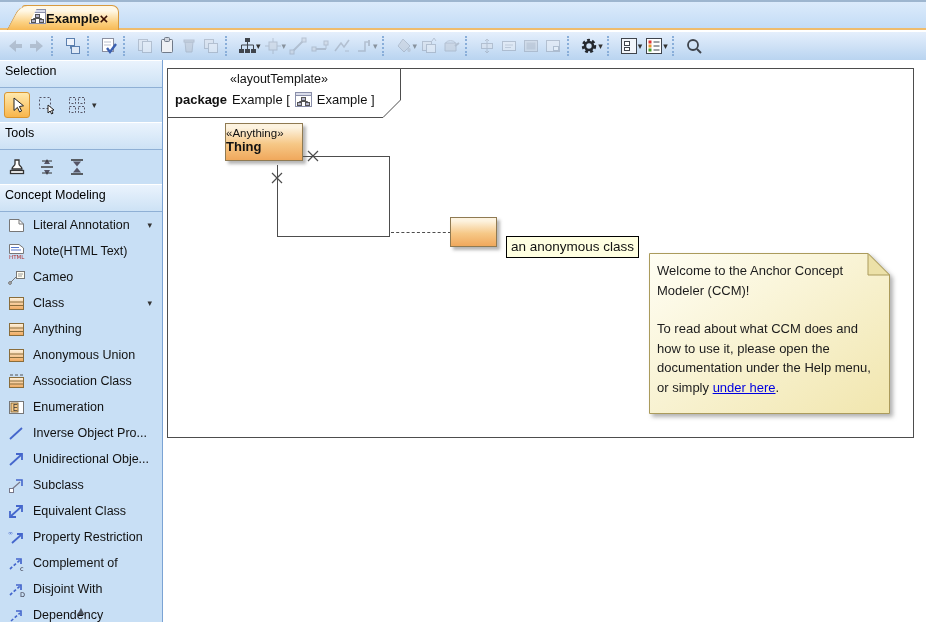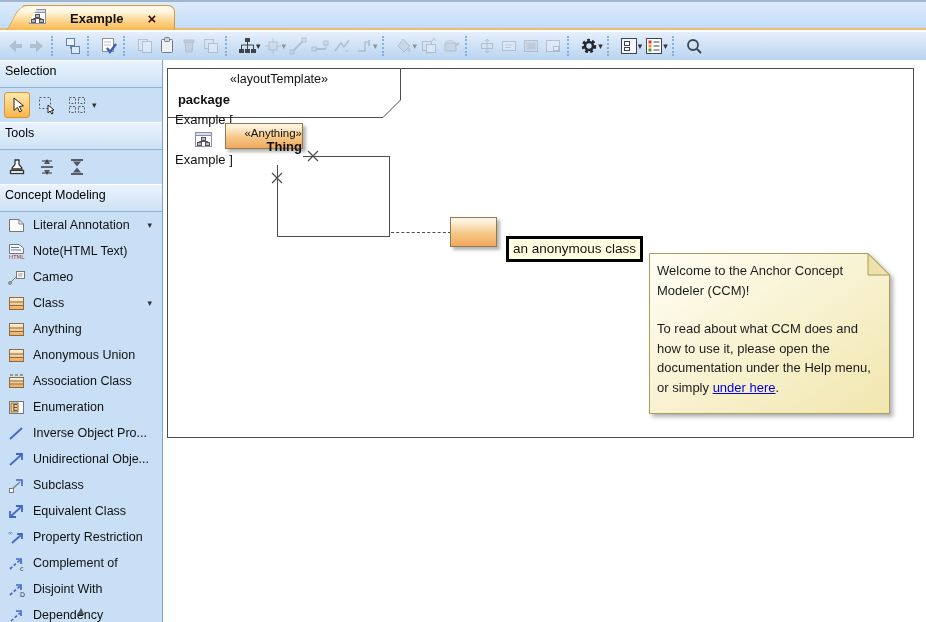--- a/index.html
+++ b/index.html
@@ -4,22 +4,22 @@
 <style>
   * { margin:0; padding:0; box-sizing:border-box; }
   html,body { font-family:"Liberation Sans","DejaVu Sans",sans-serif; }
   #app { position:relative; width:926px; height:622px; background:#fff; overflow:hidden;
          font-size:12px; color:#111; }
 
   
   #tabbar { position:absolute; left:0; top:0; width:926px; height:30px;
             background:linear-gradient(#dcebfb,#c3dcf6);
             border-top:2px solid #9eb6cf; border-bottom:2px solid #eebc6d; }
-  .tab { position:absolute; left:22px; top:3px; height:25px; display:flex; align-items:center; gap:24px;
-         padding:0 18px 0 6px; background:linear-gradient(#fff8e6 20%,#fbcf7e 70%,#f7b955);
+  .tab { position:absolute; left:22px; top:3px; height:25px; display:flex; align-items:center; gap:0;
+         padding:0 10px 0 6px; background:linear-gradient(#fff8e6 20%,#fbcf7e 70%,#f7b955);
          border:1px solid #d89a3e; border-bottom:none; border-radius:3px 7px 0 0; }
   .tab::before { content:""; position:absolute; left:-10px; bottom:0; width:18px; height:24px;
          background:linear-gradient(#fff8e6 20%,#fbcf7e 70%,#f7b955);
          border-left:1px solid #d89a3e; border-top-left-radius:8px; transform:skewX(-28deg); z-index:-0; }
   .tab-title { font-weight:bold; font-size:13px; }
   .tab-close { font-weight:bold; font-size:15px; color:#3a1005; line-height:1; cursor:pointer; }
 
   
   #toolbar { position:absolute; left:0; top:32px; width:926px; height:28px;
              background:linear-gradient(#e5effc,#b9d4f0);
@@ -45,37 +45,37 @@
   .ticon { width:19px; height:17px; flex:0 0 auto; }
   #scrollup { position:absolute; bottom:4px; left:0; width:100%; text-align:center;
               color:#4d5560; font-size:12px; cursor:pointer; }
 
   
   #canvas { position:absolute; left:164px; top:60px; width:762px; height:562px; background:#fff; }
   #frame { position:absolute; left:3px; top:8px; width:747px; height:370px;
            border:1px solid #4d4d4d; background:#fff; }
   #pkg-header { position:absolute; left:3px; top:8px; width:234px; height:42px; }
   #pkg-header .l1 { position:absolute; left:0; top:4px; width:224px; text-align:center; font-size:12.5px; }
-  #pkg-header .l2 { position:absolute; left:8px; top:24px; display:flex; align-items:center; gap:5px; font-size:13px;flex-direction:column; }
+  #pkg-header .l2 { position:absolute; left:8px; top:24px; display:flex; align-items:center; gap:5px; font-size:13px; }
   #pkg-header .kw { font-weight:bold; }
 
   .uml-box { position:absolute; background:linear-gradient(#fdf3e0 10%,#f6c887 55%,#f0a85c);
              border:1px solid #8f7a52; box-shadow:3px 3px 3px rgba(90,90,90,.45); }
-  #thing { left:61px; top:63px; width:78px; height:26px; text-align:right; padding-top:3px; }
+  #thing { left:61px; top:63px; width:78px; height:38px; text-align:left; padding-top:3px; }
   #thing .st { font-size:11.5px; }
   #thing .nm { font-size:13px; font-weight:bold; }
   #anonbox { left:286px; top:157px; width:47px; height:30px; }
 
   .edge { position:absolute; }
   .hline { border-top:1px solid #4d4d4d; height:0; }
   .vline { border-left:1px solid #4d4d4d; width:0; }
   .dline { border-top:1px dashed #4d4d4d; height:0; }
   .xmark { position:absolute; width:12px; height:12px; }
 
-  #anon-label { position:absolute; left:342px; top:176px; background:#ffffe1; border:3px solid #000000;
+  #anon-label { position:absolute; left:342px; top:176px; background:#ffffe1; border:1px solid #000000;
                 padding:2px 4px 3px 4px; font-size:13.5px; white-space:nowrap; }
 
   #note { position:absolute; left:485px; top:193px; width:241px; height:161px;
           filter:drop-shadow(3px 3px 2px rgba(100,100,100,.5)); }
   #note-text { position:absolute; left:493px; top:201px; width:224px; font-size:13px; line-height:1.5;
                color:#1c1c1c; }
   #note-text .gap { height:19px; }
   #note-text a { color:#0000e0; text-decoration:underline; cursor:pointer; }
 </style>
 </head>

